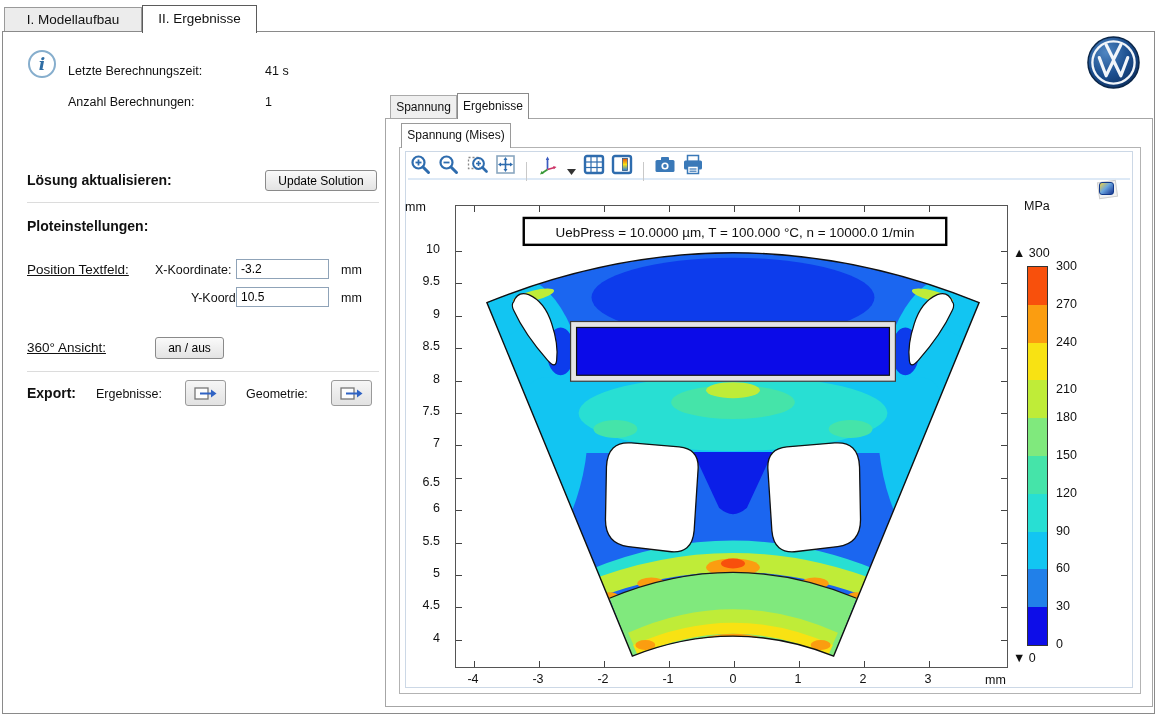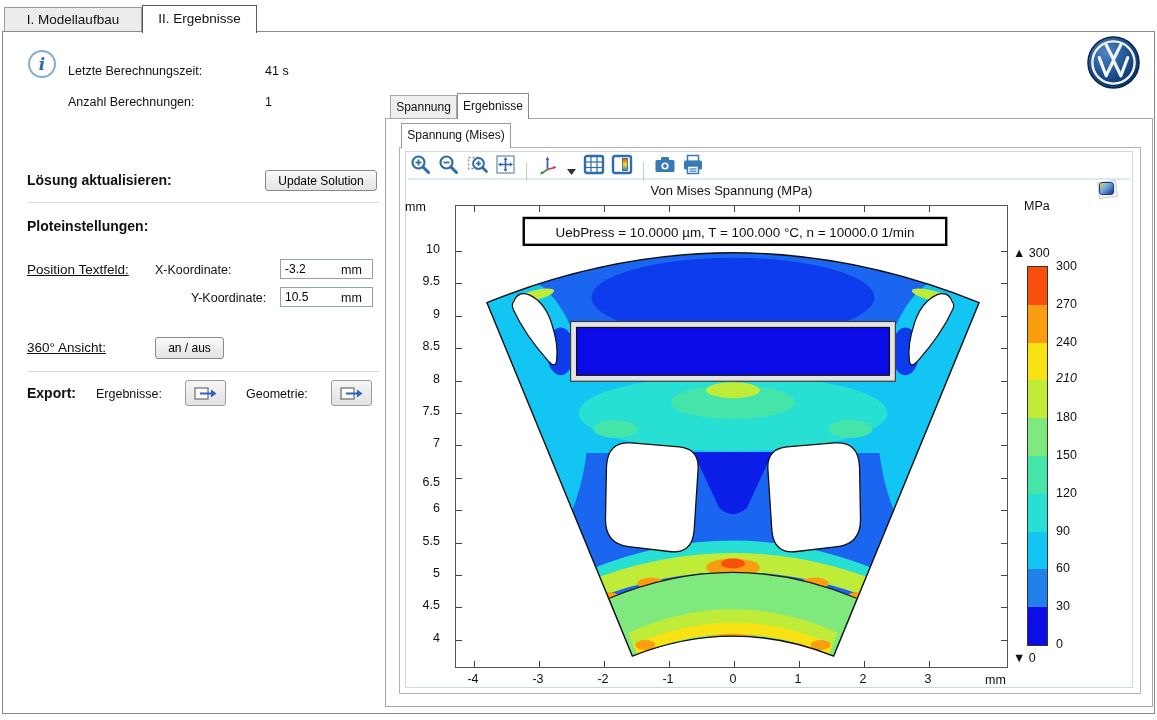--- a/index.html
+++ b/index.html
@@ -18,21 +18,21 @@
   .h1{position:absolute;font-weight:bold;font-size:14px;}
   .lbl{position:absolute;font-size:12.5px;}
   .ulbl{position:absolute;font-size:13.5px;text-decoration:underline;}
   .val{position:absolute;font-size:12.5px;}
   .btn{position:absolute;box-sizing:border-box;border:1px solid #8a8a8a;border-radius:3px;
        background:linear-gradient(#fafafa,#e3e3e3);font-size:12px;text-align:center;cursor:pointer;
        font-family:"Liberation Sans",sans-serif;}
   .iconbtn{position:absolute;box-sizing:border-box;border:1px solid #9a9a9a;border-radius:3px;
        background:linear-gradient(#f6f6f6,#e2e2e2);display:flex;align-items:center;justify-content:center;cursor:pointer;}
   .inp{position:absolute;box-sizing:border-box;border:1px solid #8fa3b8;background:#fff;font-size:12px;
-       padding:1px 4px;font-family:"Liberation Sans",sans-serif;margin-left:44px;}
+       padding:1px 4px;font-family:"Liberation Sans",sans-serif;}
   .divider{position:absolute;height:1px;background:#dcdcdc;}
   
   .tbicon{display:inline-flex;align-items:center;justify-content:center;width:25px;height:25px;cursor:pointer;}
   .tbsep{display:inline-block;width:1px;height:19px;background:#c9c9c9;margin:0 5px;vertical-align:middle;}
   
   #plot-frame{position:absolute;left:455px;top:205px;width:553px;height:463px;box-sizing:border-box;border:1px solid #555;}
   .tick{position:absolute;background:#444;}
   .tick.v{width:1px;height:6px;}
   .tick.v.t{top:0;} .tick.v.b{bottom:0;}
   .tick.h{height:1px;width:6px;}
@@ -223,21 +223,20 @@
           <line x1="7.5" y1="17.2" x2="14.5" y2="17.2" stroke="#3a79b8" stroke-width="1.2"></line>
         </svg>
     </span>
   </div>
 
   <div class="abs" style="left:1097px;top:180px;width:21px;height:19px;">
     <div class="abs" style="left:1px;top:1px;width:17px;height:15px;background:#f1f1f1;border:1px solid #cfcfcf;transform:rotate(-8deg);"></div>
     <div class="abs" style="left:2px;top:2px;width:15px;height:13px;border:1.5px solid #123a8a;border-radius:3px;background:linear-gradient(135deg,#f3d23e 0%,#6aa6e0 45%,#16328f 100%);box-sizing:border-box;"></div>
   </div>
 
-  <div class="plot-title">Von Mises Spannung (MPa)</div>
   <div class="unit" style="left:405px;top:200px;width:34px;text-align:left;">mm</div>
   <div class="unit" style="left:985px;top:673px;width:34px;">mm</div>
 
   <div id="plot-frame">
     
     <svg width="551" height="461" viewBox="0 0 553 463" preserveAspectRatio="none">
       <defs>
         <clipPath id="sector">
             <path d="M 31 97 Q 278 -3 525 97 L 379 452 Q 278 412 177 452 Z"></path>
           </clipPath>
@@ -336,21 +335,21 @@
       <div class="cb-seg" style="background: rgb(69, 228, 169);"></div>
       <div class="cb-seg" style="background: rgb(40, 223, 211);"></div>
       <div class="cb-seg" style="background: rgb(18, 197, 242);"></div>
       <div class="cb-seg" style="background: rgb(33, 128, 233);"></div>
       <div class="cb-seg" style="background: rgb(13, 13, 232);"></div>
     </div>
   <div id="cb-labels" class="abs" style="left:1056px;top:266px;width:40px;height:380px;">
       <div class="cb-lab" style="top: -7px;">300</div>
       <div class="cb-lab" style="top: 30.8px;">270</div>
       <div class="cb-lab" style="top: 68.6px;">240</div>
-      <div class="cb-lab" style="top: 105px; font-style: italic;">210</div>
+      <div class="cb-lab" style="top: 116px;">210</div>
       <div class="cb-lab" style="top: 144.2px;">180</div>
       <div class="cb-lab" style="top: 182px;">150</div>
       <div class="cb-lab" style="top: 219.8px;">120</div>
       <div class="cb-lab" style="top: 257.6px;">90</div>
       <div class="cb-lab" style="top: 295.4px;">60</div>
       <div class="cb-lab" style="top: 333.2px;">30</div>
       <div class="cb-lab" style="top: 371px;">0</div>
     </div>
   <div class="abs" style="left:1013px;top:651px;font-size:12.5px;">
     <span>▼</span>

